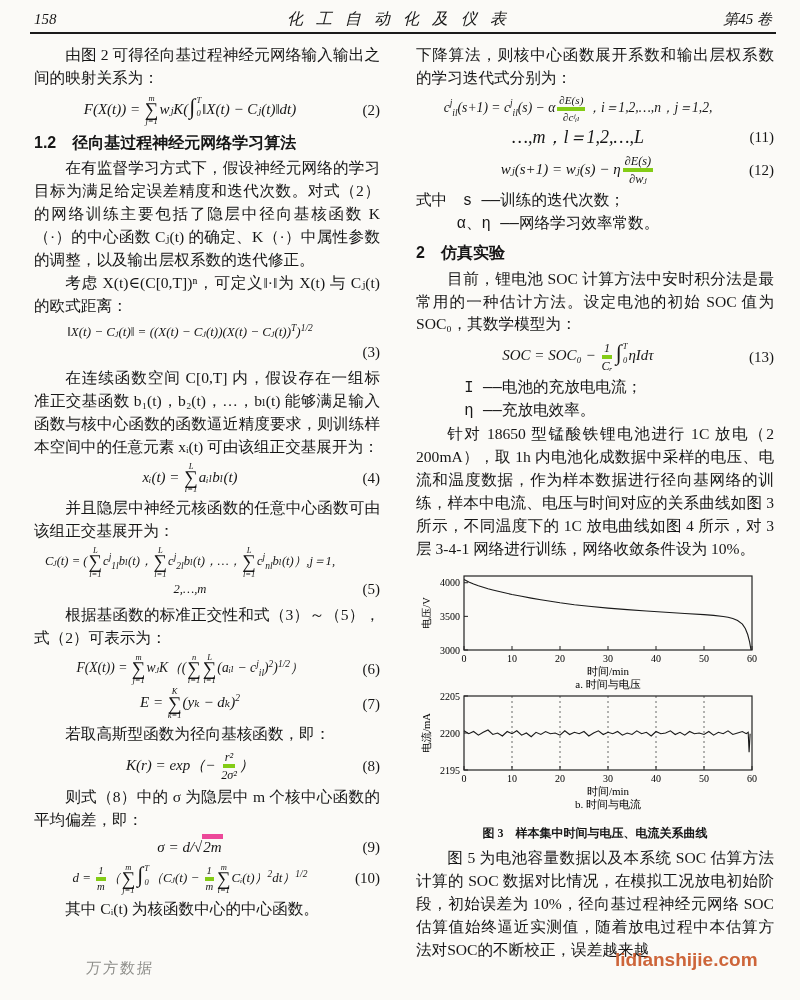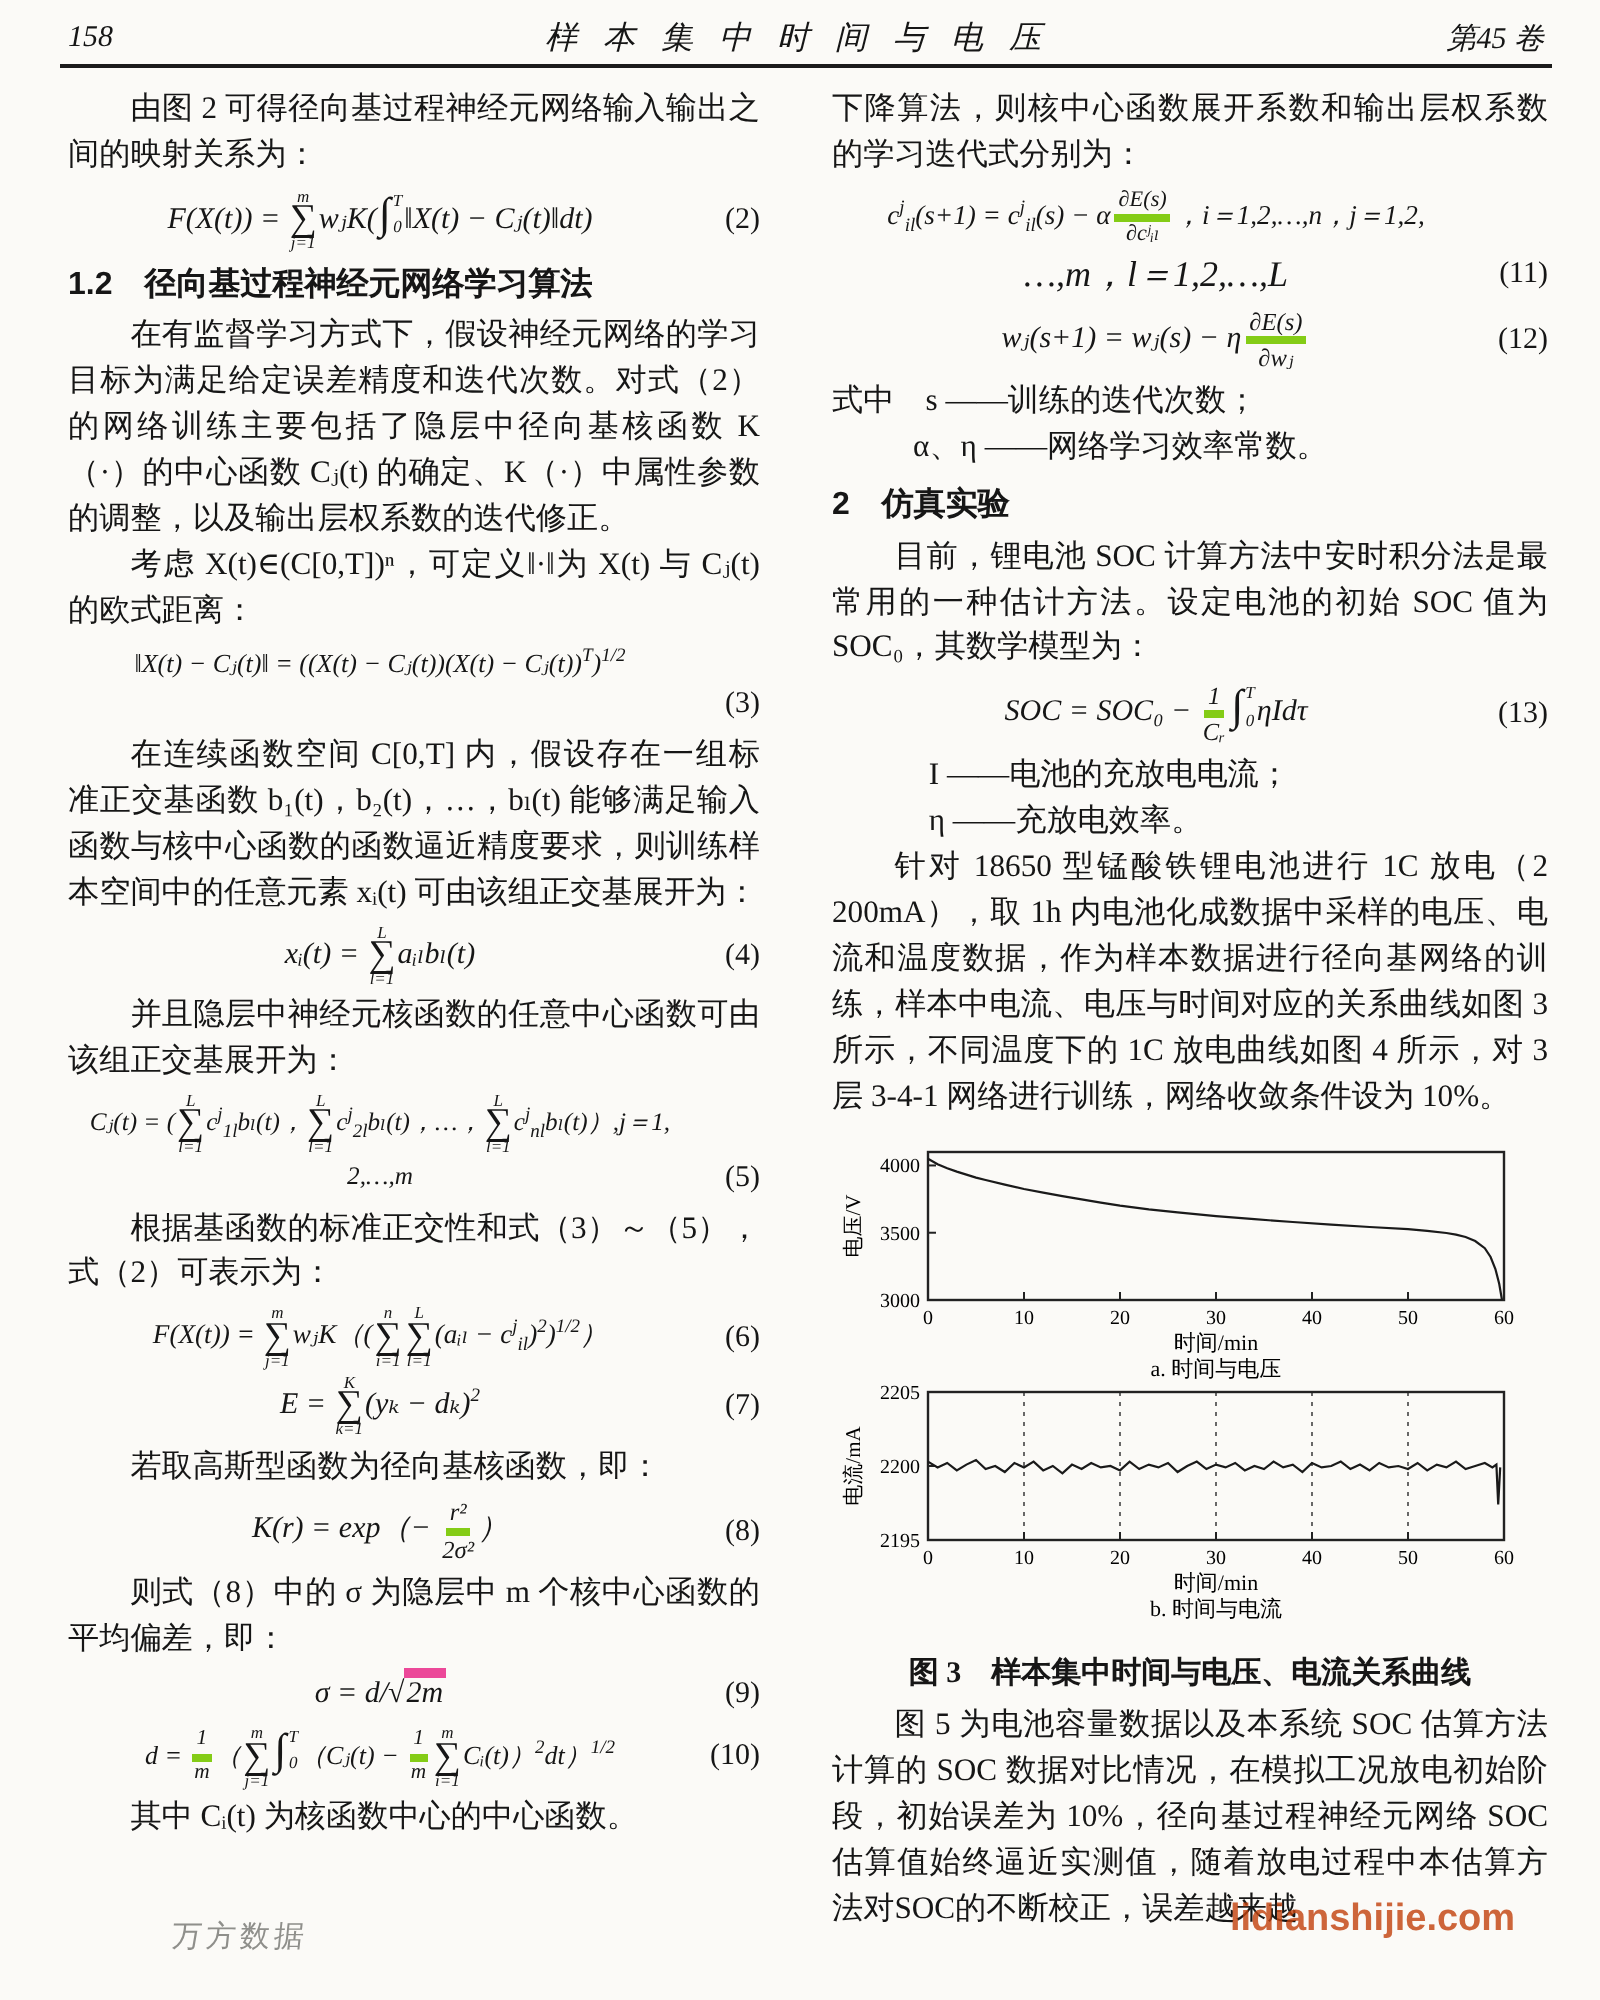--- a/index.html
+++ b/index.html
@@ -8,54 +8,54 @@
   .hdr{position:absolute;top:9px;left:34px;right:28px;display:flex;align-items:center;font-size:15px;font-style:italic;}
   .hdr .pgnum{width:90px;}
   .hdr .jtitle{flex:1;text-align:center;letter-spacing:13px;font-size:16px;}
   .hdr .vol{width:90px;text-align:right;}
   .rule{position:absolute;top:32px;left:30px;right:24px;height:2px;background:#1b1b1b;}
   .cols{position:absolute;top:44px;left:34px;width:740px;display:flex;gap:36px;height:952px;overflow:hidden;}
   .col{width:359px;font-size:15.6px;line-height:1.47;text-align:justify;}
   .col p{margin:0;}
   p.ind{text-indent:2em;}
   h3{margin:5px 0 3px;font-family:"Liberation Sans","DejaVu Sans",sans-serif;font-size:16px;font-weight:bold;}
-  .where{margin:1px 0;}
+  .where{margin:1px 0;font-family:Liberation Mono, monospace;}
   .pad26{padding-left:2.6em;}
   .pad30{padding-left:3.1em;}
   
   .eq{display:flex;flex-direction:column;margin:4px 0;}
   .eq .line{display:flex;align-items:center;}
   .eq .body{flex:1;text-align:center;font-style:italic;font-size:15px;}
   .eq .no{font-style:normal;min-width:34px;text-align:right;font-size:15px;}
   .bigop{display:inline-flex;flex-direction:column;align-items:center;vertical-align:middle;line-height:.85;margin:0 1px;font-style:normal;}
   .bigop .lim{font-size:8.5px;font-style:italic;}
   .bigop .op{font-size:19px;}
   .intop{display:inline-flex;align-items:center;font-style:normal;margin:0 1px;}
   .intop .iop{font-size:22px;line-height:1;}
   .intop .ilims{display:inline-flex;flex-direction:column;justify-content:space-between;height:26px;font-size:8.5px;font-style:italic;margin-left:1px;}
   .frac{display:inline-flex;flex-direction:column;align-items:center;vertical-align:middle;line-height:1.15;font-size:.82em;margin:0 2px;}
   .frac .num{border-bottom:4px solid #84cc16;padding:0 2px;}
   .sqrtbar{border-top:5px solid #ec4899;padding:0 1px;}
   sup,sub{font-size:9.5px;}
   
   .figure{margin:8px 0 4px;}
-  .figcap{text-align:center;font-weight:bold;font-size:15px;margin-top:2px;}
+  .figcap{text-align:center;font-weight:bold;font-size:12px;margin-top:2px;}
   svg text{font-family:"Liberation Serif","DejaVu Serif",serif;}
   
   .wm-wf{position:absolute;left:86px;top:959px;color:#8f8f8b;font-size:15px;letter-spacing:2px;transform:skewX(-6deg);}
   .wm-site{position:absolute;left:615px;top:949px;color:#c2410c;opacity:.8;font-size:19px;font-weight:bold;
            font-family:"Liberation Sans","DejaVu Sans",sans-serif;}
 </style>
 </head>
 <body>
 
 <div class="page">
   <div class="hdr">
     <span class="pgnum">158</span>
-    <span class="jtitle">样本集中时间与电压</span>
+    <span class="jtitle">化工自动化及仪表</span>
     <span class="vol">第45 卷</span>
   </div>
   <div class="rule"></div>
 
   <div class="cols">
     <div class="col">
       <p class="ind">由图 2 可得径向基过程神经元网络输入输出之间的映射关系为：</p>
       <div class="eq">
           <div class="line">
             <span class="body">F(X(t)) = <span class="bigop">

